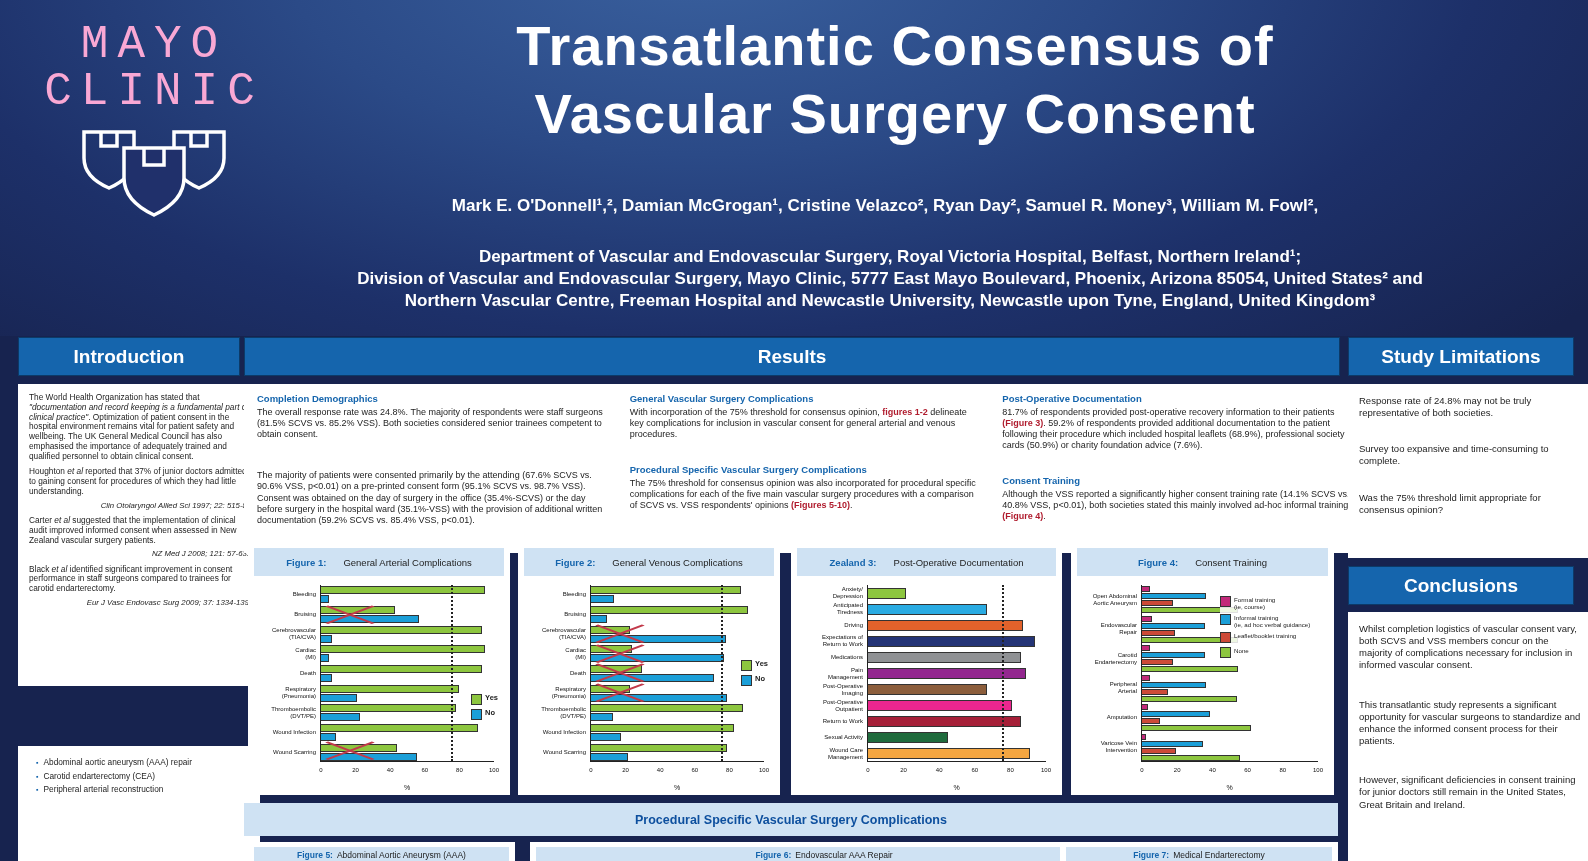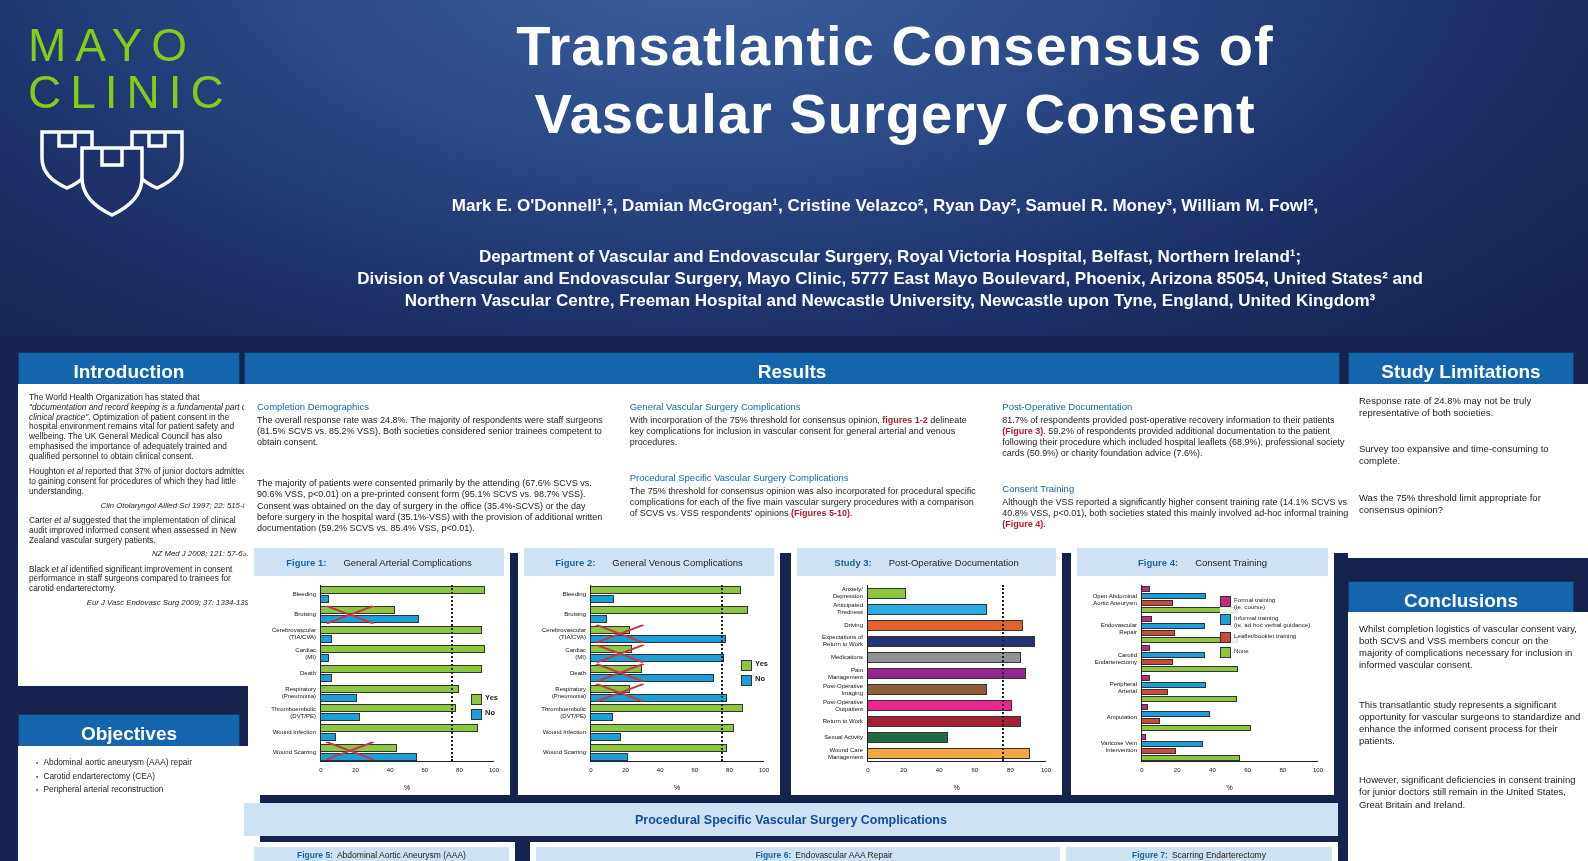--- a/index.html
+++ b/index.html
@@ -2,50 +2,50 @@
 <html><head>
 <meta charset="utf-8">
 <style>
   html,body{margin:0;padding:0;background:#0c1331;}
   .poster{position:relative;width:1588px;height:861px;overflow:hidden;
     font-family:"Liberation Sans",sans-serif;background:#17234f;}
   .hdr-grad{position:absolute;left:0;top:0;right:0;height:336px;
     background:radial-gradient(1150px 560px at 44% -14%, #3a619f 0%, #2b4a87 36%, #1d3069 68%, #17234f 100%);}
   .abs{position:absolute;}
   
-  #logo{left:28px;top:22px;width:252px;text-align:left;color:#84cc16;font-family:Liberation Sans, sans-serif;}
+  #logo{left:28px;top:22px;width:252px;text-align:center;color:#f9a8d4;font-family:Liberation Mono, monospace;}
   .logo-line{font-size:46px;line-height:1.02;letter-spacing:9px;font-weight:400;}
   #emblem{margin-top:10px;}
   #title{left:360px;top:12px;width:1070px;text-align:center;color:#fff;font-weight:bold;
     font-size:56px;line-height:68px;letter-spacing:1px;}
   #authors{left:290px;top:192px;width:1190px;text-align:center;color:#fff;font-weight:bold;
     font-size:17px;line-height:28px;}
   #affils{left:250px;top:246px;width:1280px;text-align:center;color:#fff;font-weight:bold;
     font-size:17px;line-height:22px;}
   
   .sec-hdr{background:#1565ad;border:1px solid #0c3a68;color:#fff;font-weight:bold;font-size:19px;
-    display:flex;align-items:center;justify-content:center;margin-top:15px;}
+    display:flex;align-items:center;justify-content:center;}
   .panel{background:#fff;color:#1c1c1c;overflow:hidden;padding:9px 11px;}
   #intro-hdr{left:18px;top:337px;width:220px;height:37px;}
   #intro-panel{left:18px;top:384px;width:220px;height:284px;font-size:8.3px;line-height:1.18;}
   #obj-hdr{left:18px;top:699px;width:220px;height:37px;}
   #obj-panel{left:18px;top:746px;width:220px;height:115px;font-size:8.3px;line-height:1.2;}
   #results-hdr{left:244px;top:337px;width:1094px;height:37px;}
   #results-panel{left:244px;top:384px;width:1094px;height:151px;display:flex;gap:24px;
     padding:9px 13px;font-size:9px;line-height:1.24;}
   .rescol{flex:1;}
   #sl-hdr{left:1348px;top:337px;width:224px;height:37px;}
   #sl-panel{left:1348px;top:384px;width:224px;height:156px;font-size:9.5px;line-height:1.28;}
   #con-hdr{left:1348px;top:566px;width:224px;height:37px;}
   #con-panel{left:1348px;top:612px;width:224px;height:233px;font-size:9.5px;line-height:1.28;}
   .blk-p{margin:0 0 6px;}
   .cite{font-style:italic;text-align:right;font-size:7.8px;margin:-2px 0 6px;}
   span.i{font-style:italic;}
   span.ref{color:#b01c2e;font-weight:bold;}
-  .res-h{color:#1565ad;font-weight:normal;font-size:9.5px;margin:8px 0 2px;}
+  .res-h{color:#1565ad;font-weight:bold;font-size:9.5px;margin:0 0 2px;}
   .gap1{margin-top:30px;}  .gap2{margin-top:24px;}
   .spaced-p{margin:2px 0 24px;}
   #con-panel .spaced-p{margin-bottom:27px;}
   .brow{display:flex;gap:5px;margin:3px 0 3px 7px;}
   .bul{color:#1565ad;font-size:7px;line-height:1.5;}
   
   .figp{background:#fff;}
   #fig1{left:248px;top:543px;width:262px;height:252px;}
   #fig2{left:518px;top:543px;width:262px;height:252px;}
   #fig3{left:791px;top:543px;width:271px;height:252px;}
@@ -127,21 +127,20 @@
   <div class="abs panel" id="intro-panel">
       <div class="blk-p"><span>The World Health Organization has stated that </span><span class="i">"documentation and record keeping is a fundamental part of clinical practice"</span><span>. Optimization of patient consent in the hospital environment remains vital for patient safety and wellbeing. The UK General Medical Council has also emphasised the importance of adequately trained and qualified personnel to obtain clinical consent.</span></div>
       <div class="blk-p"><span>Houghton </span><span class="i">et al</span><span> reported that 37% of junior doctors admitted to gaining consent for procedures of which they had little understanding.</span></div>
       <div class="cite">Clin Otolaryngol Allied Sci 1997; 22: 515-8.</div>
       <div class="blk-p"><span>Carter </span><span class="i">et al</span><span> suggested that the implementation of clinical audit improved informed consent when assessed in New Zealand vascular surgery patients.</span></div>
       <div class="cite">NZ Med J 2008; 121: 57-63.</div>
       <div class="blk-p"><span>Black </span><span class="i">et al</span><span> identified significant improvement in consent performance in staff surgeons compared to trainees for carotid endarterectomy.</span></div>
       <div class="cite">Eur J Vasc Endovasc Surg 2009; 37: 1334-139</div>
     </div>
 
-  <div class="abs sec-hdr" id="obj-hdr">Objectives</div>
   <div class="abs panel" id="obj-panel">
     <div>
         <div class="brow">
           <span class="bul">▪</span>
           <span>Abdominal aortic aneurysm (AAA) repair</span>
         </div>
         <div class="brow">
           <span class="bul">▪</span>
           <span>Carotid endarterectomy (CEA)</span>
         </div>
@@ -430,21 +429,21 @@
             <span class="lsw" style="background: rgb(27, 159, 216);"></span>
             <span class="ltx">
               <div>No</div>
             </span>
           </div>
         </div>
       </div>
   </div>
   <div class="abs figp" id="fig3">
     <div class="fig-cap">
-      <span class="fp">Study 3:</span>
+      <span class="fp">Zealand 3:</span>
       <span class="ft">Post-Operative Documentation</span>
     </div>
     <div class="figchart">
         <div class="cplot">
           <div class="cgroup">
             <div class="clabel" style="width: 68px;">
               <div>Anxiety/</div>
               <div>Depression</div>
             </div>
             <div class="cbars">
@@ -679,21 +678,21 @@
   </div>
   <div class="abs bfig" id="bfig2">
     <div class="bcap">
       <span class="fp">Figure 6:</span>
       <span class="ft">Endovascular AAA Repair</span>
     </div>
   </div>
   <div class="abs bfig" id="bfig3">
     <div class="bcap">
       <span class="fp">Figure 7:</span>
-      <span class="ft">Scarring Endarterectomy</span>
+      <span class="ft">Medical Endarterectomy</span>
     </div>
   </div>
 
   <div class="abs sec-hdr" id="sl-hdr">Study Limitations</div>
   <div class="abs panel" id="sl-panel">
       <div class="spaced-p">Response rate of 24.8% may not be truly representative of both societies.</div>
       <div class="spaced-p">Survey too expansive and time-consuming to complete.</div>
       <div class="spaced-p">Was the 75% threshold limit appropriate for consensus opinion?</div>
     </div>
 

